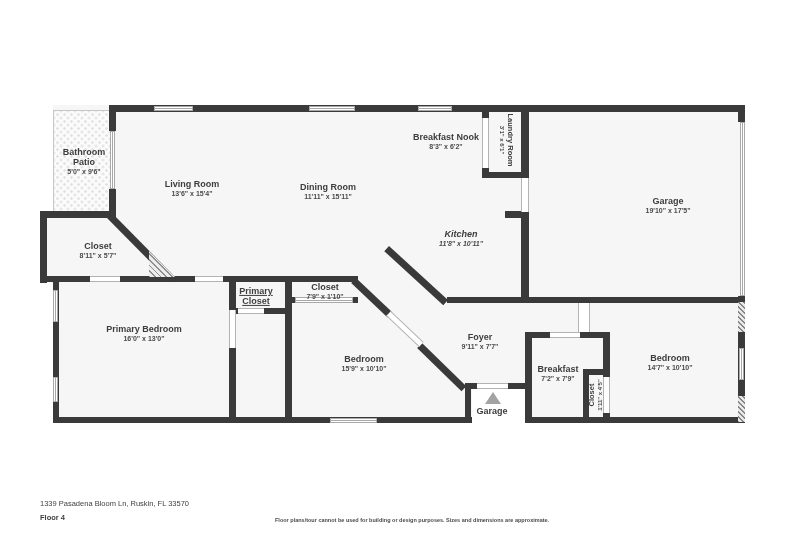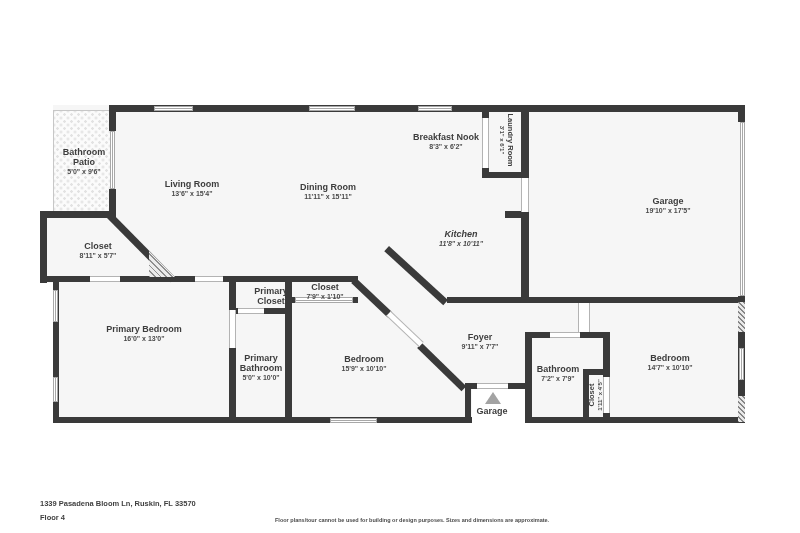--- a/index.html
+++ b/index.html
@@ -35,21 +35,21 @@
   .room-label.wrap{white-space:normal;}
   .room-label.rot90{transform:translate(-50%,-50%) rotate(90deg);}
   .room-label.rotm90{transform:translate(-50%,-50%) rotate(-90deg);}
   .room-name{display:block;font-weight:700;font-size:9px;line-height:1.12;}
   .room-dims{display:block;font-weight:600;font-size:7px;color:#4a4a4a;margin-top:1px;}
   .room-label.small .room-name{font-size:7.5px;}
   .room-label.small .room-dims{font-size:6px;}
   .entry-arrow{position:absolute;z-index:2;width:0;height:0;
          border-left:8px solid transparent;border-right:8px solid transparent;
          border-bottom:12px solid #a3a3a3;}
-  .addr{position:absolute;left:40px;top:499px;font-size:7.5px;font-weight:700;color:#3f3f3f;z-index:3;}
+  .addr{position:absolute;left:40px;top:499px;font-size:7.5px;font-weight:400;color:#3f3f3f;z-index:3;}
   .floorlbl{position:absolute;left:40px;top:513px;font-size:7.5px;font-weight:700;color:#3f3f3f;z-index:3;}
   .disclaimer{position:absolute;left:275px;top:517px;font-size:5.5px;font-weight:600;color:#4a4a4a;z-index:3;}
 </style>
 </head>
 <body>
 
 <div id="canvas">
   <div class="addr">1339 Pasadena Bloom Ln, Ruskin, FL 33570</div>
   <div class="floorlbl">Floor 4</div>
   <div class="disclaimer">Floor plans/tour cannot be used for building or design purposes. Sizes and dimensions are approximate.</div>
@@ -147,41 +147,37 @@
       <span class="room-dims">8'11" x 5'7"</span>
     </div>
     <div class="room-label" style="left: 461px; top: 238px; font-style: italic;">
       <span class="room-name">Kitchen</span>
       <span class="room-dims">11'8" x 10'11"</span>
     </div>
     <div class="room-label" style="left: 325px; top: 291px;">
       <span class="room-name">Closet</span>
       <span class="room-dims">7'9" x 1'10"</span>
     </div>
-    <div class="room-label wrap" style="left: 271px; top: 296px; width: 58px;">
+    <div class="room-label wrap" style="left: 256px; top: 296px; width: 58px; text-decoration: underline;">
       <span class="room-name">Primary Closet</span>
-    </div>
-    <div class="room-label wrap" style="left: 261px; top: 367px; width: 66px;">
-      <span class="room-name">Primary Bathroom</span>
-      <span class="room-dims">5'0" x 10'0"</span>
     </div>
     <div class="room-label" style="left: 144px; top: 333px;">
       <span class="room-name">Primary Bedroom</span>
       <span class="room-dims">16'0" x 13'0"</span>
     </div>
     <div class="room-label" style="left: 364px; top: 363px;">
       <span class="room-name">Bedroom</span>
       <span class="room-dims">15'9" x 10'10"</span>
     </div>
     <div class="room-label" style="left: 480px; top: 341px;">
       <span class="room-name">Foyer</span>
       <span class="room-dims">9'11" x 7'7"</span>
     </div>
     <div class="room-label" style="left: 558px; top: 373px;">
-      <span class="room-name">Bathroom</span>
+      <span class="room-name">Breakfast</span>
       <span class="room-dims">7'2" x 7'9"</span>
     </div>
     <div class="room-label rotm90 small" style="left: 596px; top: 395px;">
       <span class="room-name">Closet</span>
       <span class="room-dims">1'11" x 4'5"</span>
     </div>
     <div class="room-label" style="left: 670px; top: 362px;">
       <span class="room-name">Bedroom</span>
       <span class="room-dims">14'7" x 10'10"</span>
     </div>

